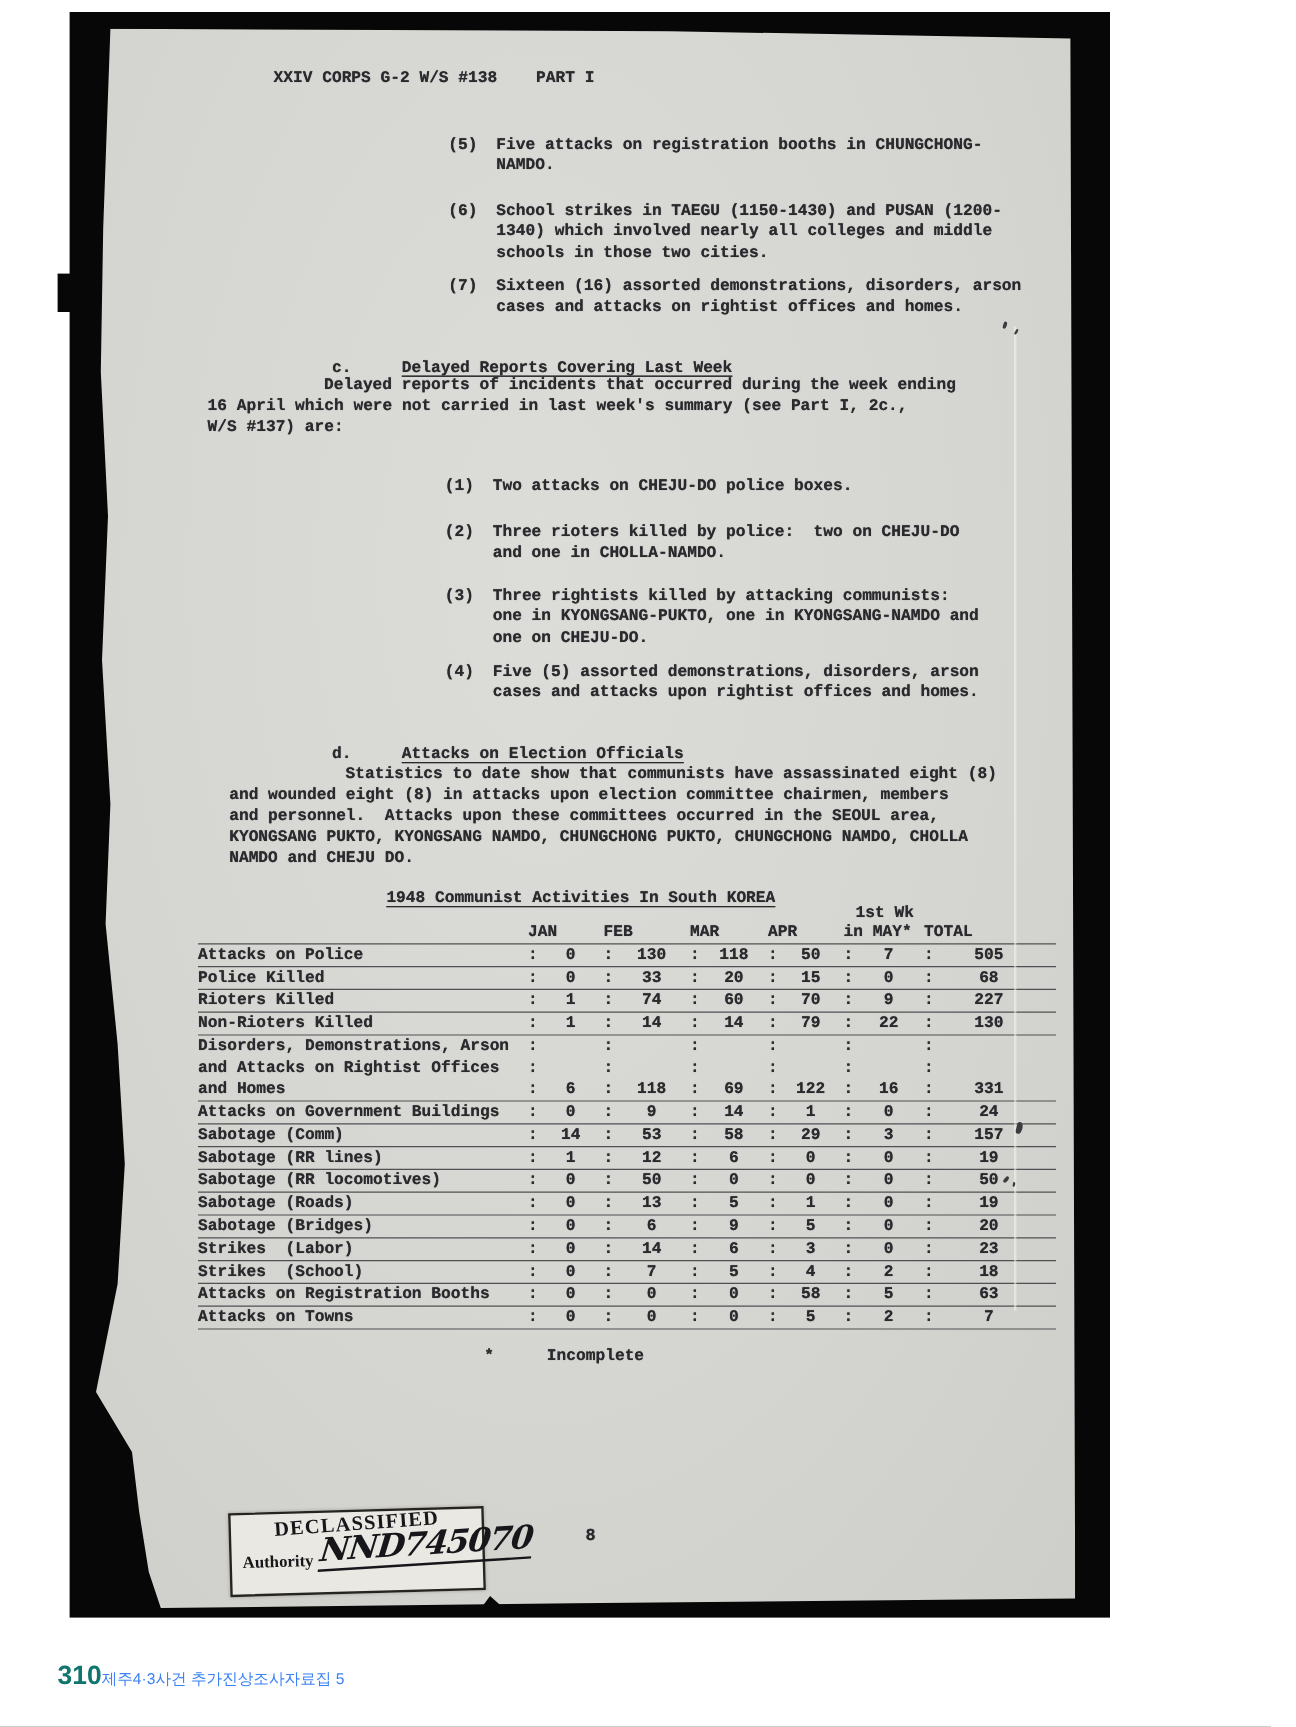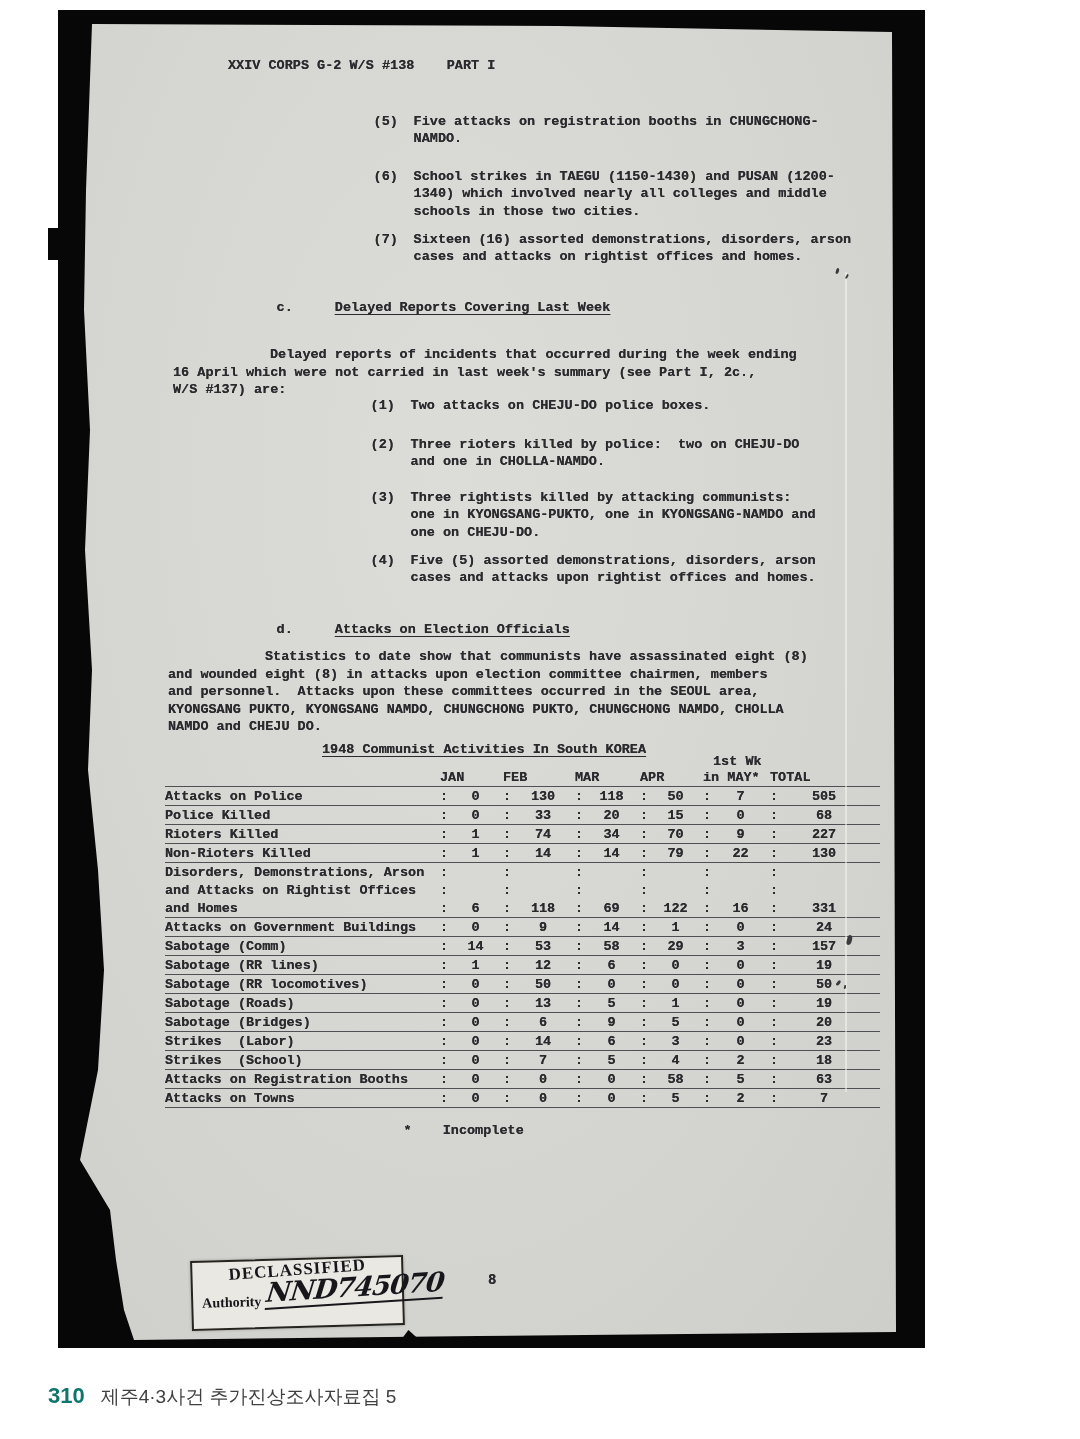--- a/index.html
+++ b/index.html
@@ -74,21 +74,21 @@
     font-family:"DejaVu Serif", serif;transform:skewX(-10deg) rotate(-2deg);
     border-bottom:2px solid #17161a;letter-spacing:-1px;line-height:30px;
   }
   .page-number{left:430px;top:1262px;font-size:14px;}
   
   .footer-caption{
     position:absolute;left:48px;top:1383px;display:flex;align-items:baseline;
     font-family:"Liberation Sans", sans-serif;
   }
   .footer-num{font-size:22px;font-weight:bold;color:#0f766e;}
-  .footer-text{font-size:19px;color:#404040;margin-left:16px;}
+  .footer-text{font-size:13px;color:#3b82f6;}
 </style>
 </head>
 <body>
 
 <div class="frame-nub-left"></div>
 
 <div class="scan-frame">
   <div class="paper">
 
     <div class="tw" style="left:170px;top:47px;">XXIV CORPS G-2 W/S #138    PART I</div>
@@ -103,21 +103,21 @@
 schools in those two cities.</span>
     </div>
     <div class="tw list-item" style="left:267px;top:203px;">
       <span class="num">(7)</span><span class="itxt tw">Sixteen (16) assorted demonstrations, disorders, arson
 cases and attacks on rightist offices and homes.</span>
     </div>
 
     <div class="tw sec-head" style="left:170px;top:271px;">
       <span class="slabel">c.</span><span class="stitle underlined">Delayed Reports Covering Last Week</span>
     </div>
-    <div class="tw para" style="left:115px;top:303px;margin-top:33px;">Delayed reports of incidents that occurred during the week ending
+    <div class="tw para" style="left:115px;top:303px;">Delayed reports of incidents that occurred during the week ending
 16 April which were not carried in last week's summary (see Part I, 2c.,
 W/S #137) are:</div>
 
     <div class="tw list-item" style="left:264px;top:369px;">
       <span class="num">(1)</span><span class="itxt tw">Two attacks on CHEJU-DO police boxes.</span>
     </div>
     <div class="tw list-item" style="left:264px;top:408px;">
       <span class="num">(2)</span><span class="itxt tw">Three rioters killed by police:  two on CHEJU-DO
 and one in CHOLLA-NAMDO.</span>
     </div>
@@ -127,21 +127,21 @@
 one on CHEJU-DO.</span>
     </div>
     <div class="tw list-item" style="left:264px;top:524px;">
       <span class="num">(4)</span><span class="itxt tw">Five (5) assorted demonstrations, disorders, arson
 cases and attacks upon rightist offices and homes.</span>
     </div>
 
     <div class="tw sec-head" style="left:170px;top:593px;">
       <span class="slabel">d.</span><span class="stitle underlined">Attacks on Election Officials</span>
     </div>
-    <div class="tw para" style="left:110px;top:627px;margin-top:11px;">Statistics to date show that communists have assassinated eight (8)
+    <div class="tw para" style="left:133px;top:627px;">Statistics to date show that communists have assassinated eight (8)
 and wounded eight (8) in attacks upon election committee chairmen, members
 and personnel.  Attacks upon these committees occurred in the SEOUL area,
 KYONGSANG PUKTO, KYONGSANG NAMDO, CHUNGCHONG PUKTO, CHUNGCHONG NAMDO, CHOLLA
 NAMDO and CHEJU DO.</div>
 
     <div class="tw underlined" style="left:264px;top:731px;">1948 Communist Activities In South KOREA</div>
     <div class="tw super-header">1st Wk</div>
 
     <div class="stats-table">
       <div class="thead">
@@ -220,21 +220,21 @@
               <div class="cell c0">
                 <span class="sep">:</span>
                 <span class="val">1</span>
               </div>
               <div class="cell c1">
                 <span class="sep">:</span>
                 <span class="val">74</span>
               </div>
               <div class="cell c2">
                 <span class="sep">:</span>
-                <span class="val">34</span>
+                <span class="val">60</span>
               </div>
               <div class="cell c3">
                 <span class="sep">:</span>
                 <span class="val">70</span>
               </div>
               <div class="cell c4">
                 <span class="sep">:</span>
                 <span class="val">9</span>
               </div>
               <div class="cell c5">
@@ -642,21 +642,21 @@
               <div class="cell c5">
                 <span class="sep">:</span>
                 <span class="val">7</span>
               </div>
             </div>
           </div>
         </div>
     </div>
 
     <div class="tw" style="left:297px;top:1094px;">
-      <span style="position:static;">*</span><span style="position:static;margin-left:31px;">Incomplete</span>
+      <span style="position:static;">*</span><span style="position:static;margin-left:44px;">Incomplete</span>
     </div>
 
     <div class="fold-line"></div>
     <div class="speck s1"></div>
     <div class="speck s2"></div>
     <div class="speck s3"></div>
     <div class="speck s4"></div>
     <div class="speck s5"></div>
 
     <div class="stamp">

